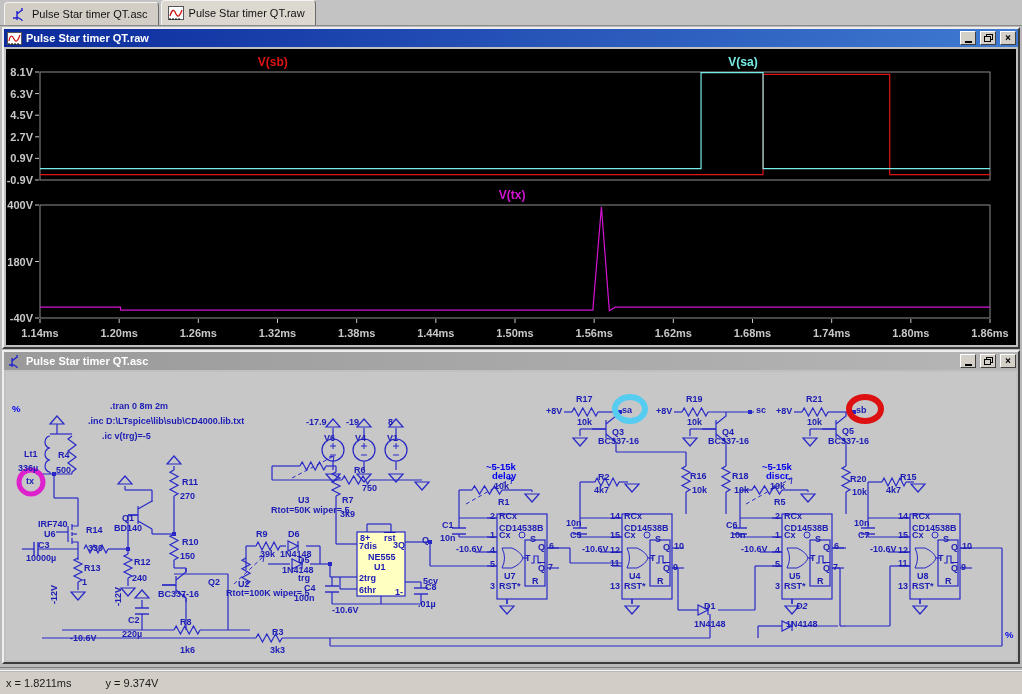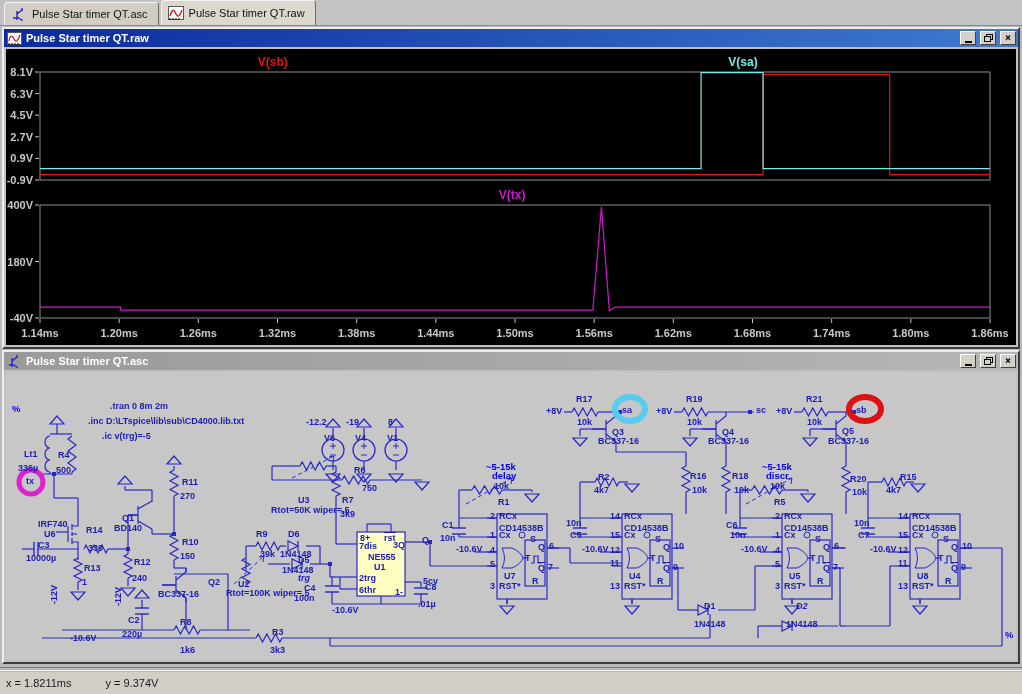--- a/index.html
+++ b/index.html
@@ -540,39 +540,39 @@
           <span class="slabel" style="left: 170px; top: 174px;">150</span>
           <span class="slabel" style="left: 174px; top: 200px; padding-left: 24px;">Q2</span>
           <span class="slabel" style="left: 148px; top: 212px;">BC337-16</span>
           <span class="slabel" style="left: 118px; top: 238px;">C2</span>
           <span class="slabel" style="left: 112px; top: 252px;">220µ</span>
           <span class="slabel" style="left: 60px; top: 256px;">-10.6V</span>
           <span class="slabel" style="left: 170px; top: 240px;">R8</span>
           <span class="slabel" style="left: 170px; top: 268px;">1k6</span>
           <span class="slabel" style="left: 262px; top: 250px;">R3</span>
           <span class="slabel" style="left: 260px; top: 268px;">3k3</span>
-          <span class="slabel" style="left: 296px; top: 40px;">-12.2</span>
+          <span class="slabel" style="left: 296px; top: 40px;">-17.9</span>
           <span class="slabel" style="left: 314px; top: 56px;">V6</span>
           <span class="slabel" style="left: 336px; top: 40px;">-19</span>
           <span class="slabel" style="left: 345px; top: 56px;">V4</span>
           <span class="slabel" style="left: 378px; top: 40px;">8</span>
           <span class="slabel" style="left: 377px; top: 56px;">V1</span>
           <span class="slabel" style="left: 344px; top: 88px;">R6</span>
           <span class="slabel" style="left: 352px; top: 106px;">750</span>
           <span class="slabel" style="left: 288px; top: 118px;">U3</span>
           <span class="slabel" style="left: 228px; top: 128px; margin-left: 33px;">Rtot=50K wiper=.5</span>
           <span class="slabel" style="left: 332px; top: 118px;">R7</span>
           <span class="slabel" style="left: 330px; top: 132px;">3k9</span>
           <span class="slabel" style="left: 246px; top: 152px;">R9</span>
           <span class="slabel" style="left: 250px; top: 172px;">39k</span>
           <span class="slabel" style="left: 278px; top: 152px;">D6</span>
           <span class="slabel" style="left: 270px; top: 172px;">1N4148</span>
           <span class="slabel" style="left: 288px; top: 178px;">D5</span>
           <span class="slabel" style="left: 272px; top: 188px;">1N4148</span>
-          <span class="slabel" style="left: 288px; top: 196px; font-style: italic;">trg</span>
+          <span class="slabel" style="left: 288px; top: 196px;">trg</span>
           <span class="slabel" style="left: 228px; top: 202px;">U2</span>
           <span class="slabel" style="left: 216px; top: 211px;">Rtot=100K wiper=.5</span>
           <span class="slabel" style="left: 294px; top: 206px;">C4</span>
           <span class="slabel" style="left: 284px; top: 216px;">100n</span>
           <span class="slabel" style="left: 350px; top: 156px;">8+</span>
           <span class="slabel ol" style="left: 374px; top: 156px;">rst</span>
           <span class="slabel" style="left: 349px; top: 164px;">7dis</span>
           <span class="slabel" style="left: 383px; top: 163px;">3Q</span>
           <span class="slabel" style="left: 358px; top: 175px;">NE555</span>
           <span class="slabel" style="left: 364px; top: 185px;">U1</span>

